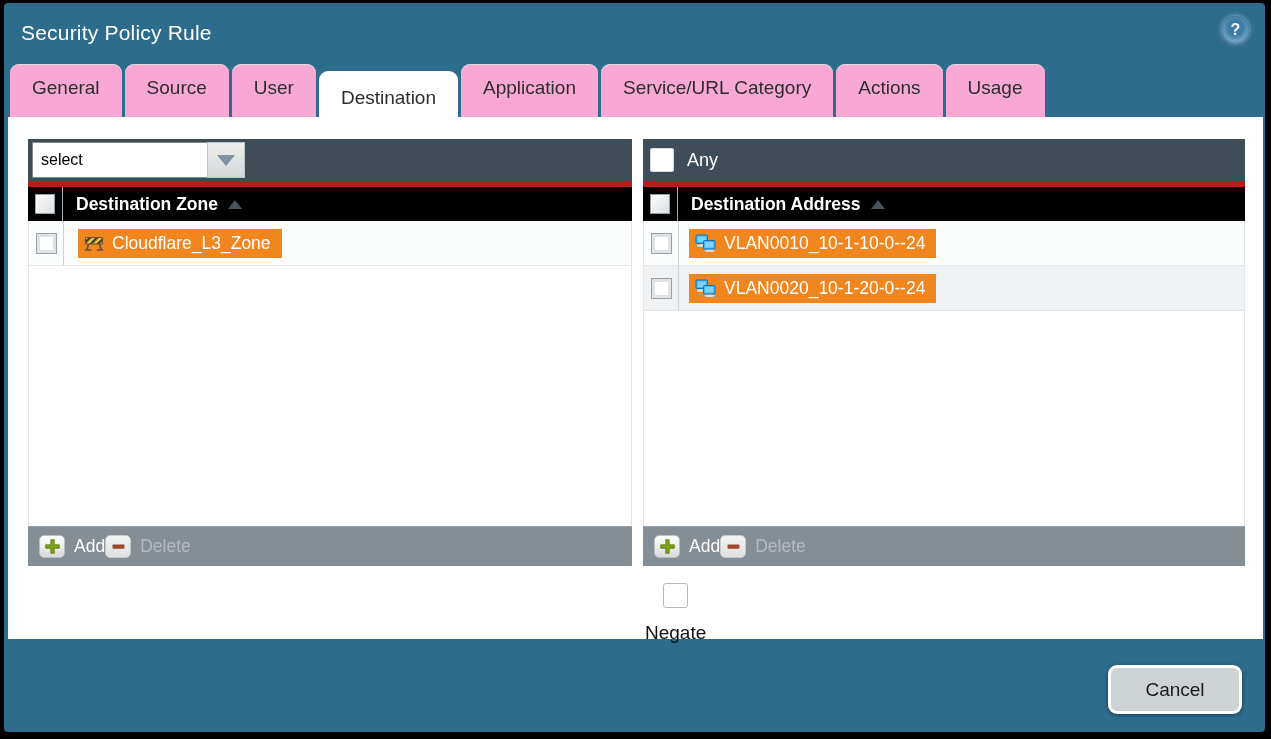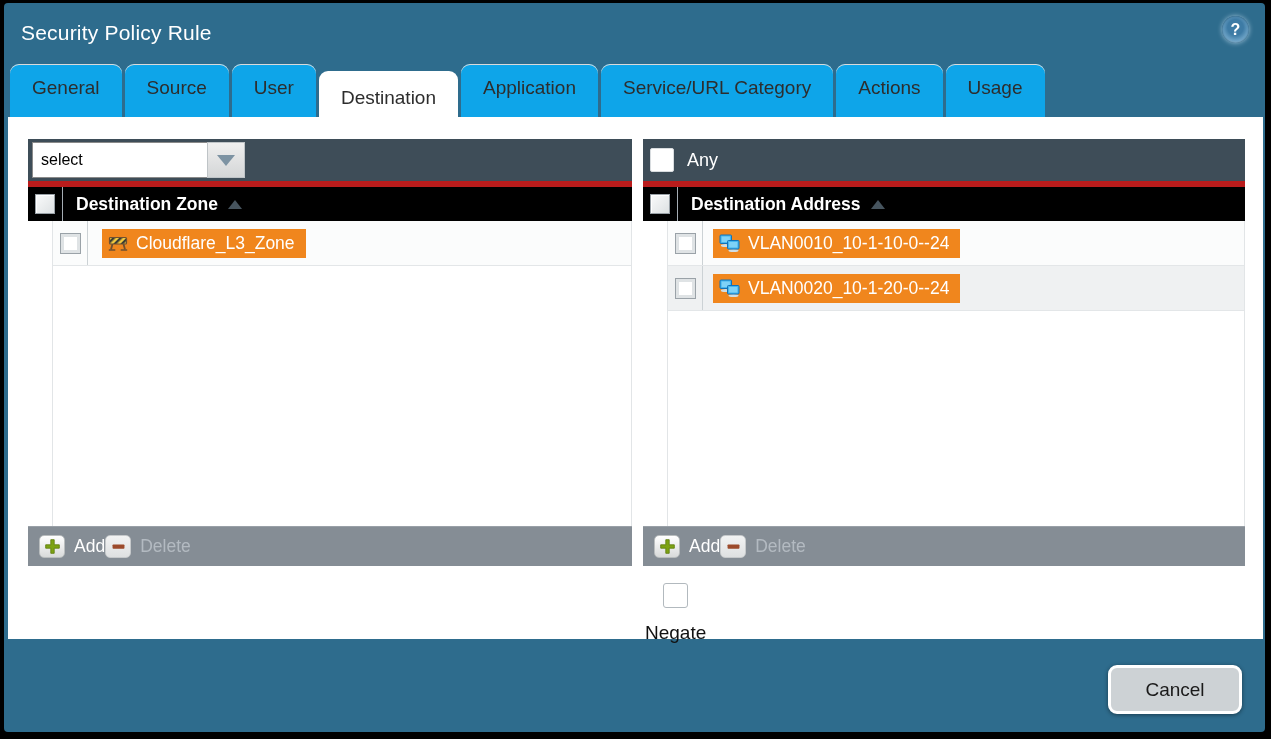--- a/index.html
+++ b/index.html
@@ -19,21 +19,21 @@
     background:radial-gradient(circle at 50% 42%, #3d7ba5 38%, #6fa5c8 66%, #cfe6f2 92%);
     box-shadow:0 0 5px rgba(220,240,255,.65), inset 0 0 2px #1c4a68;
     color:#fff;font-weight:bold;font-size:16px;display:flex;align-items:center;justify-content:center;
     cursor:pointer;
   }
   
   .tabs{
     position:absolute;left:6px;top:61px;display:flex;align-items:flex-end;gap:3px;
   }
   .tab{
-    height:60px;line-height:48px;padding:0 22px;background:#0ea5e9;color:#2d2d2d;
+    height:60px;line-height:48px;padding:0 22px;background:#f9a8d4;color:#2d2d2d;
     font-size:19px;border-radius:9px 9px 0 0;cursor:pointer;white-space:nowrap;
     box-shadow:inset 0 1px 0 #d9dada;
   }
   .tab.active{
     background:#ffffff;height:53px;line-height:53px;box-shadow:none;
   }
   
   .content{
     position:absolute;left:4px;top:114px;width:1255px;height:522px;background:#fff;
   }
@@ -65,21 +65,21 @@
   .cb-cell{
     width:35px;height:100%;display:flex;align-items:center;justify-content:center;
     border-right:1px solid #a5adb4;box-sizing:border-box;flex:none;
   }
   .cb-bevel{
     width:20px;height:20px;background:linear-gradient(135deg,#fafbfb,#dde1e3);
     border:1px solid #99a1a7;box-shadow:inset 1px 1px 0 #fff;cursor:pointer;box-sizing:border-box;
   }
   .colhead-label{color:#fff;font-size:17.5px;margin-left:13px;}
   .panel-body{
-    height:305px;background:#fff;border-left:1px solid #e2e5e7;border-right:1px solid #e2e5e7;box-sizing:border-box;margin-left:24px;
+    height:305px;background:#fff;border-left:1px solid #e2e5e7;border-right:1px solid #e2e5e7;box-sizing:border-box;
   }
   .row{display:flex;align-items:center;height:44px;border-bottom:1px solid #e3e6e8;}
   .row.stripe-a{background:#fbfcfc;}
   .row.stripe-b{background:#eff1f2;}
   .row .cb-cell{border-right:1px solid #ccd2d5;}
   .row-cb{
     width:21px;height:21px;background:#fff;border:1px solid #9aa2a8;
     box-shadow:inset 0 0 0 3px #dfe3e5;cursor:pointer;box-sizing:border-box;
   }
   .chip{

